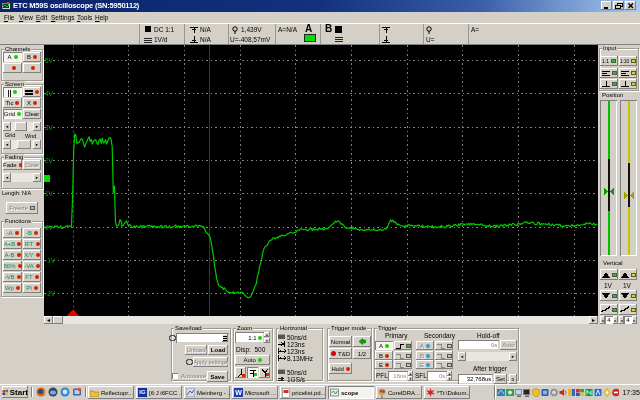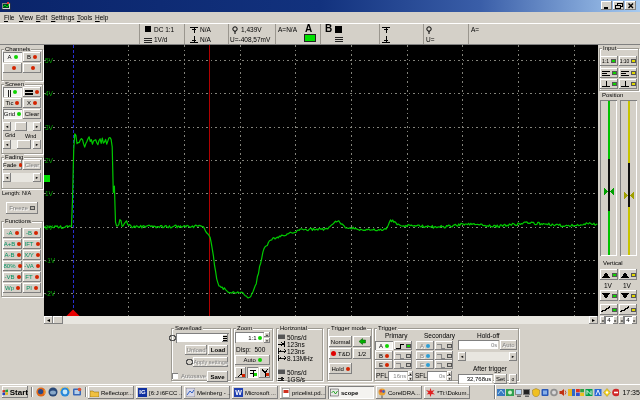--- a/index.html
+++ b/index.html
@@ -28,20 +28,21 @@
 
 <div class="abs" style="left:0;top:0;width:640px;height:12px;background:linear-gradient(to right,#0a246a 0%,#12327e 50%,#3a5ea8 75%,#a6caf0 100%);">
   <div class="abs" style="left:2px;top:1px;width:9px;height:9px;">
     <svg width="9" height="9">
           <rect x="0" y="2" width="8" height="6" fill="#d8d8d8" stroke="#333" stroke-width="0.5"></rect>
           <rect x="1" y="3" width="6" height="4" fill="#042"></rect>
           <path d="M1 6 L3 4 L5 6 L7 3" stroke="#0f0" stroke-width="0.8" fill="none"></path>
           <circle cx="6" cy="2" r="1.6" fill="#e33"></circle>
         </svg>
   </div>
+  <div class="abs" style="left:13px;top:1px;font-size:7.5px;font-weight:bold;color:#fff;letter-spacing:-0.2px;">ETC M59S oscilloscope (SN:5950112)</div>
   <div class="abs" style="left:601px;top:1px;width:37px;height:9px;display:flex;gap:1px;">
     <div class="btn" style="width:11px;height:9px;">
           <svg width="7" height="7">
             <line x1="1" y1="6" x2="5" y2="6" stroke="#000" stroke-width="1.5"></line>
           </svg>
         </div>
     <div class="btn" style="width:11px;height:9px;">
           <svg width="8" height="8">
             <rect x="2.5" y="1" width="4.5" height="3.5" fill="none" stroke="#000"></rect>
             <rect x="0.5" y="3" width="4.5" height="3.5" fill="#d4d0c8" stroke="#000"></rect>

